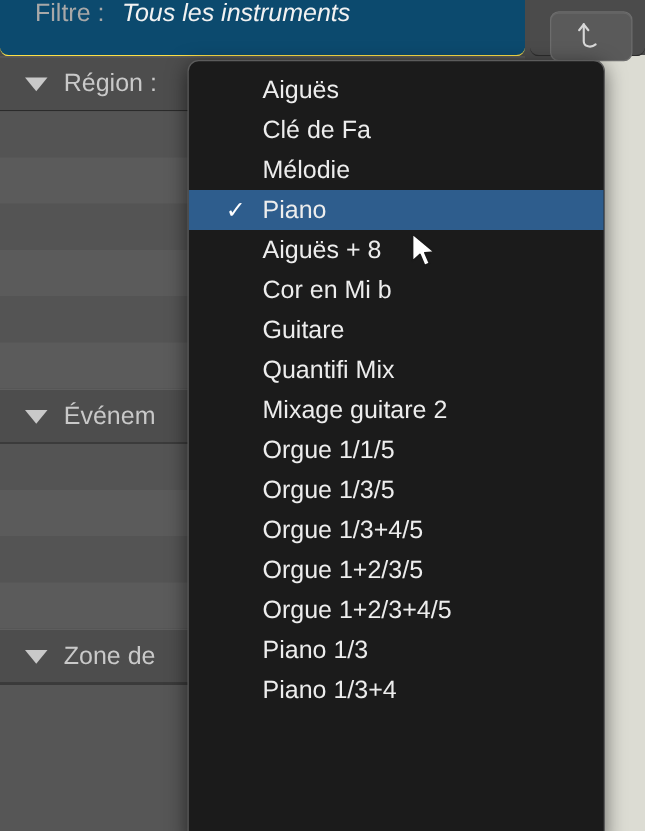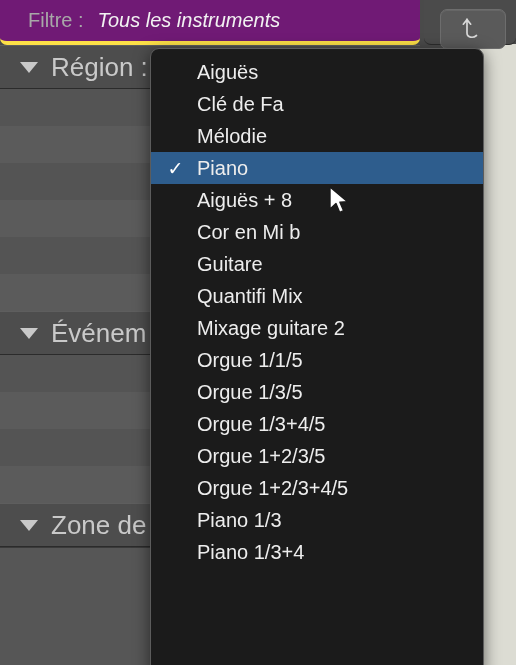--- a/index.html
+++ b/index.html
@@ -30,26 +30,26 @@
     border-left: 2px solid #8e8e88;
   }
 
   
   .filter-bar {
     position: absolute;
     left: 0px;
     top: 0px;
     width: 420px;
     height: 45px;
-    background: #701a75;
+    background: #0c4a6e;
     border-radius: 0 0 7px 7px;
-    border-bottom: 4px solid #fde047;
-    box-sizing: border-box;
-    display: flex;
-    align-items: center;
+    border-bottom: 1px solid #fde047;
+    box-sizing: border-box;
+    display: flex;
+    align-items: flex-start;
     overflow: hidden;
   }
   .filter-label {
     color: #a8a8a8;
     font-size: 20px;
     margin-left: 28px;
     white-space: nowrap;
   }
   .filter-value {
     color: #f2f2f2;
@@ -108,21 +108,21 @@
   }
   .disclosure {
     width: 0; height: 0;
     margin-left: 20px;
     border-left: 9px solid transparent;
     border-right: 9px solid transparent;
     border-top: 11px solid #c9c9c9;
   }
   .section-title {
     color: #c9c9c9;
-    font-size: 26px;
+    font-size: 20px;
     margin-left: 13px;
     white-space: nowrap;
   }
   .param-row {
     height: 37px;
     display: flex;
     align-items: center;
     justify-content: flex-end;
     padding-right: 12px;
     box-sizing: border-box;
@@ -159,21 +159,21 @@
     padding-top: 7px;
     overflow: hidden;
   }
   .menu-item {
     height: 32px;
     display: flex;
     align-items: center;
     box-sizing: border-box;
     color: #ededed;
     font-size: 20px;
-    padding-left: 3px;
+    padding-left: 16px;
   }
   .menu-item.selected { background: #2e5d8d; }
   .check {
     width: 43px;
     text-align: center;
     font-size: 19px;
     color: #ffffff;
     flex: 0 0 43px;
   }
   .menu-label { white-space: nowrap; }

